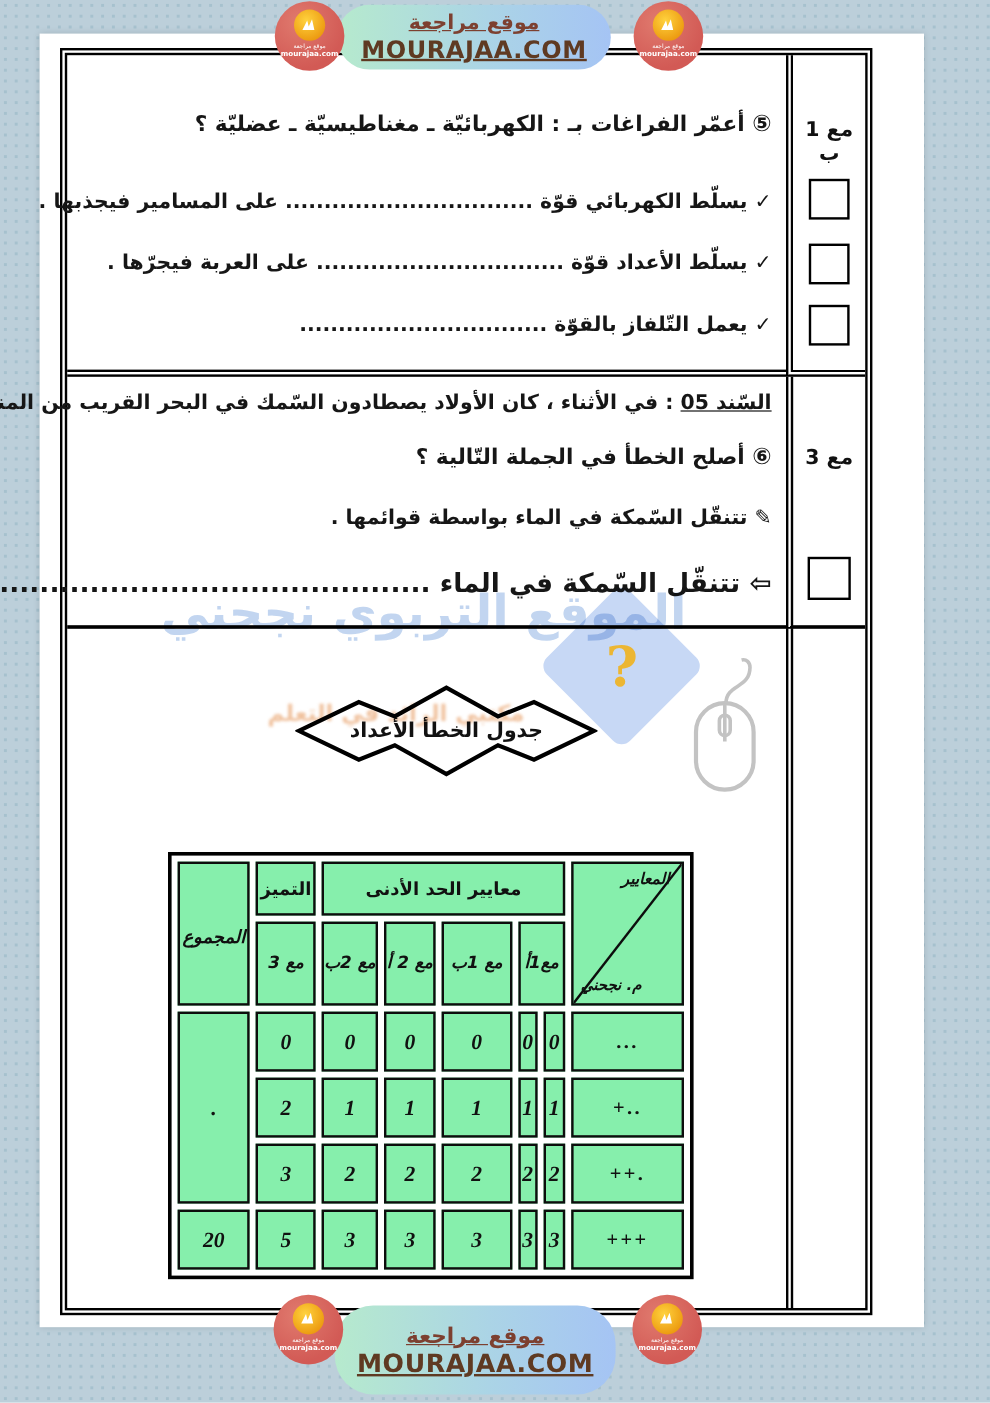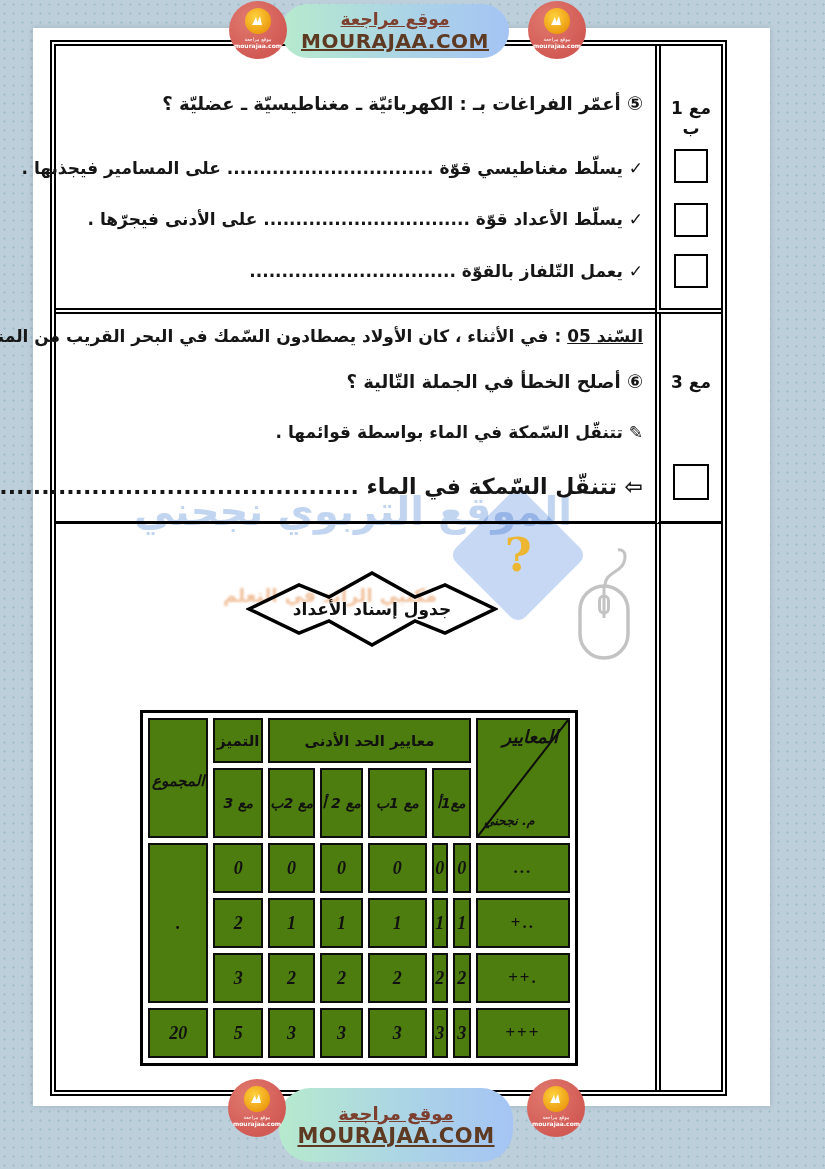--- a/index.html
+++ b/index.html
@@ -35,29 +35,29 @@
 
   
   .ribbon { position:absolute; left:190px; top:44px; width:252px; height:82px; }
   .ribbon svg { position:absolute; inset:0; }
   .ribbon .rtext { position:absolute; inset:0; display:flex; align-items:center; justify-content:center;
     font-weight:bold; font-size:17px; direction:rtl; color:#111; }
 
   
   .tablewrap { position:absolute; left:84px; top:186px; width:438px; border:3px solid #000; background:#fff; }
   table.score { width:100%; border-collapse:separate; border-spacing:5px; direction:rtl; }
-  table.score td { border:2px solid #0d0d0d; background:#4d7c0f; text-align:center; vertical-align:middle;
+  table.score td { border:2px solid #0d0d0d; background:#86efac; text-align:center; vertical-align:middle;
     font-weight:bold; color:#111; }
   .h1 { height:45px; font-size:15px; }
   .h2 { height:70px; font-size:14px; font-style:italic; }
   .dr { height:50px; }
   .num { font-family:"Liberation Serif",serif; font-style:italic; font-weight:bold; font-size:18px; direction:ltr; }
   .crit { font-family:"Liberation Serif",serif; font-weight:bold; font-size:17px; letter-spacing:2px; direction:ltr; }
   td.corner { position:relative; }
-  .corner-top { position:absolute; top:6px; right:10px; font-size:18px; font-style:italic; direction:rtl; }
+  .corner-top { position:absolute; top:6px; right:10px; font-size:13px; font-style:italic; direction:rtl; }
   .corner-bot { position:absolute; bottom:8px; left:6px; font-size:12.5px; font-style:italic; direction:rtl; }
   td.total-h { vertical-align:top; padding-top:5px; font-size:15px; font-style:italic; }
 
   
   .wm { position:absolute; pointer-events:none; mix-blend-mode:multiply; }
   .wm-blue-text { left:95px; top:460px; width:450px; font-size:40px; font-weight:bold; direction:rtl;
     text-align:center; color:#b3cbec; opacity:.8; white-space:nowrap; text-shadow:0 0 1px #fff; }
   .wm-orange-text { left:190px; top:556px; font-size:19px; font-weight:bold; direction:rtl;
     color:#e69a5f; opacity:.6; filter:blur(1.2px); white-space:nowrap; }
   .wm-diamond { left:436px; top:478px; width:98px; height:98px; background:rgba(189,209,243,.85);
@@ -94,29 +94,29 @@
 
     <div class="doc">
 
       <div class="cell row1">
         <div class="line" style="top:46px; font-size:18px;">
           <span class="q-num">⑤</span>
           <span>أعمّر الفراغات بـ : الكهربائيّة ـ مغناطيسيّة ـ عضليّة ؟</span>
         </div>
         <div class="line" style="top:112px; font-size:17px;">
           <span>✓</span>
-          <span>يسلّط مغناطيسي قوّة</span>
+          <span>يسلّط الكهربائي قوّة</span>
           <span class="dots">................................</span>
           <span>على المسامير فيجذبها .</span>
         </div>
         <div class="line" style="top:163px; font-size:17px;">
           <span>✓</span>
           <span>يسلّط الأعداد قوّة</span>
           <span class="dots">................................</span>
-          <span>على الأدنى فيجرّها .</span>
+          <span>على العربة فيجرّها .</span>
         </div>
         <div class="line" style="top:215px; font-size:17px;">
           <span>✓</span>
           <span>يعمل التّلفاز بالقوّة</span>
           <span class="dots">................................</span>
         </div>
       </div>
 
       <div class="cell marks row1">
         <div class="marks-label" style="top:52px;">مع 1 ب</div>
@@ -148,21 +148,21 @@
       <div class="cell marks row2">
         <div class="marks-label" style="top:58px;">مع 3</div>
         <div class="checkbox" style="top:150px; width:36px; height:36px;"></div>
       </div>
 
       <div class="cell">
         <div class="ribbon">
           <svg viewBox="0 0 252 82">
             <polygon points="3,41 53,17 83,29 126,5 169,29 199,17 249,41 199,65 169,53 126,77 83,53 53,65" fill="#ffffff" fill-opacity="0.92" stroke="#000" stroke-width="3.5" stroke-linejoin="miter"></polygon>
           </svg>
-          <div class="rtext">جدول إسناد الأعداد</div>
+          <div class="rtext">جدول الخطأ الأعداد</div>
         </div>
 
         <div class="tablewrap">
           <table class="score">
             <colgroup>
               <col style="width:88px">
                 <col style="width:17px">
                 <col style="width:15px">
                 <col style="width:55px">
               <col style="width:40px">

